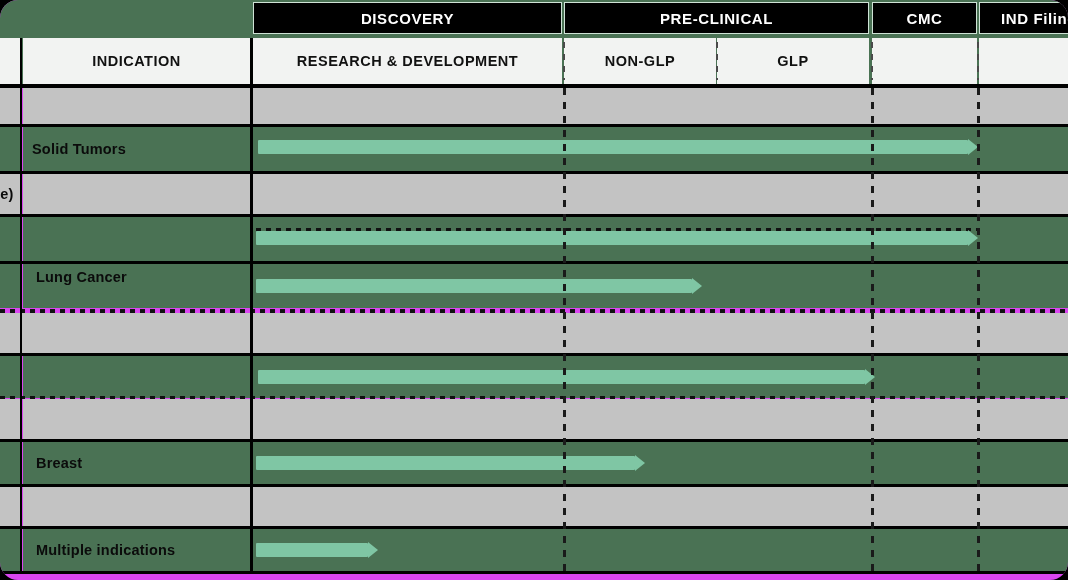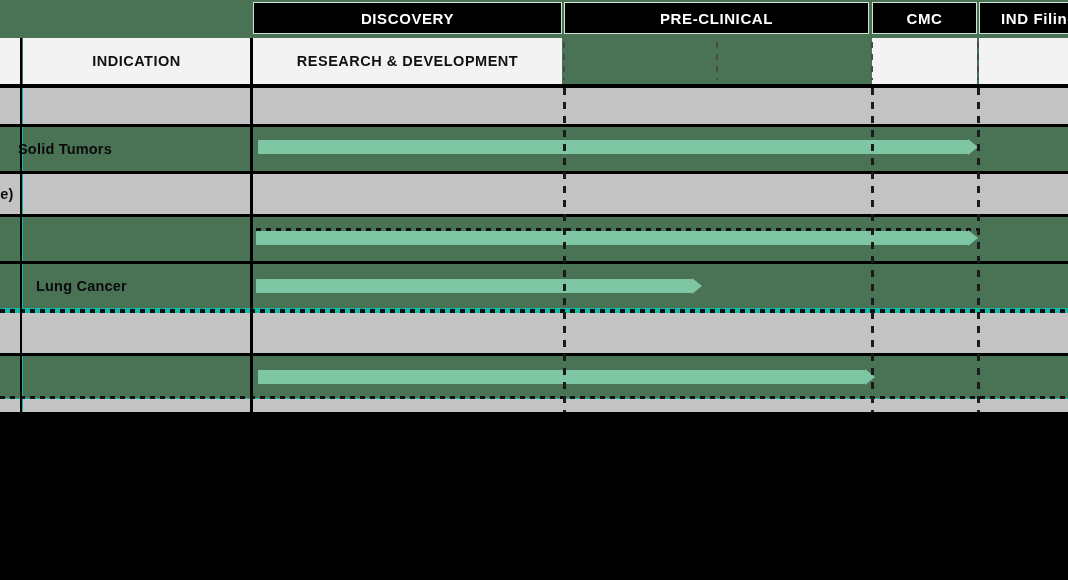--- a/index.html
+++ b/index.html
@@ -1,17 +1,17 @@
 <!DOCTYPE html>
 <html><head>
 <meta charset="utf-8">
 <style>
   html,body{margin:0;padding:0;background:#000;}
   body{font-family:"Liberation Sans", sans-serif;}
-  #stage{position:relative;width:1068px;height:412px;overflow:hidden;background:#14b8a6;}
+  #stage{position:relative;width:1068px;height:580px;overflow:hidden;background:#d946ef;border-radius:18px;}
 
   
   .phase-band{position:absolute;left:0;top:0;width:1068px;height:36px;background:#4a7254;}
   .phase-box{position:absolute;top:2px;height:32px;background:#000;color:#fff;
     display:flex;align-items:center;justify-content:center;
     font-size:15px;font-weight:700;letter-spacing:.6px;
     border:1px solid #cfe3d6;box-sizing:border-box;}
 
   
   .subhead-band{position:absolute;left:0;top:36px;width:1068px;height:50px;background:#4a7254;}
@@ -58,20 +58,22 @@
   <div class="phase-band"></div>
   <div class="phase-box" style="left:253px;width:309px;">DISCOVERY</div>
   <div class="phase-box" style="left:564px;width:305px;">PRE-CLINICAL</div>
   <div class="phase-box" style="left:872px;width:105px;">CMC</div>
   <div class="phase-box" style="left:979px;width:120px;">IND Filing</div>
 
   <div class="subhead-band"></div>
   <div class="subhead-cell" style="left:0px;width:20px;"></div>
   <div class="subhead-cell" style="left:253px;width:309px;">RESEARCH &amp; DEVELOPMENT</div>
   <div class="subhead-cell" style="left:23px;width:227px;">INDICATION</div>
+  <div class="subhead-cell" style="left:564px;width:152px;">NON-GLP</div>
+  <div class="subhead-cell" style="left:717px;width:152px;">GLP</div>
   <div class="subhead-cell" style="left:872px;width:105px;"></div>
   <div class="subhead-cell" style="left:979px;width:120px;"></div>
 
   <div class="vdash-head" style="left:563px;top:42px;height:38px;"></div>
   <div class="vdash-head" style="left:716px;top:42px;height:38px;"></div>
   <div class="vdash-head" style="left:871px;top:42px;height:38px;"></div>
   <div class="vdash-head" style="left:977px;top:42px;height:38px;"></div>
   <div class="vline" style="left:20px;top:38px;height:46px;width:2px;"></div>
   <div class="vline" style="left:250px;top:38px;height:46px;width:3px;"></div>
 
@@ -79,21 +81,21 @@
     <div class="seg seg-grey" style="left:0;width:20px;"></div>
     <div class="seg seg-grey" style="left:23px;width:227px;"></div>
     <div class="seg seg-grey" style="left:253px;width:815px;"></div>
   </div>
 
   <div class="row" style="top:127px;height:44px;">
     <div class="seg seg-green" style="left:0;width:20px;"></div>
     <div class="seg seg-green" style="left:23px;width:227px;"></div>
     <div class="seg seg-green" style="left:253px;width:815px;"></div>
   </div>
-  <div class="row-label" style="left:5px;top:127px;width:227px;height:44px;">Solid Tumors</div>
+  <div class="row-label" style="left:19px;top:127px;width:227px;height:44px;">Solid Tumors</div>
   <div class="arrow" style="left:258px;top:140px;width:720px;">
     <div class="shaft" style="width:710px;"></div>
     <div class="head" style="left:710px;"></div>
   </div>
 
   <div class="row" style="top:174px;height:40px;">
     <div class="seg seg-grey" style="left:0;width:20px;"></div>
     <div class="seg seg-grey" style="left:23px;width:227px;"></div>
     <div class="seg seg-grey" style="left:253px;width:815px;"></div>
   </div>
@@ -108,21 +110,21 @@
   <div class="arrow" style="left:256px;top:231px;width:722px;">
     <div class="shaft" style="width:712px;"></div>
     <div class="head" style="left:712px;"></div>
   </div>
 
   <div class="row" style="top:264px;height:44px;">
     <div class="seg seg-green" style="left:0;width:20px;"></div>
     <div class="seg seg-green" style="left:23px;width:227px;"></div>
     <div class="seg seg-green" style="left:253px;width:815px;"></div>
   </div>
-  <div class="row-label" style="left:23px;top:264px;width:227px;height:44px;">Lung Cancer</div>
+  <div class="row-label" style="left:23px;top:255px;width:227px;height:44px;">Lung Cancer</div>
   <div class="arrow" style="left:256px;top:279px;width:446px;">
     <div class="shaft" style="width:436px;"></div>
     <div class="head" style="left:436px;"></div>
   </div>
 
   <div class="row" style="top:313px;height:41px;">
     <div class="seg seg-grey" style="left:0;width:1068px;"></div>
   </div>
 
   <div class="row" style="top:356px;height:42px;">
@@ -139,36 +141,38 @@
     <div class="seg seg-grey" style="left:0;width:20px;"></div>
     <div class="seg seg-grey" style="left:23px;width:227px;"></div>
     <div class="seg seg-grey" style="left:253px;width:815px;"></div>
   </div>
 
   <div class="row" style="top:442px;height:42px;">
     <div class="seg seg-green" style="left:0;width:20px;"></div>
     <div class="seg seg-green" style="left:23px;width:227px;"></div>
     <div class="seg seg-green" style="left:253px;width:815px;"></div>
   </div>
+  <div class="row-label" style="left:23px;top:442px;width:227px;height:42px;">Breast</div>
   <div class="arrow" style="left:256px;top:456px;width:389px;">
     <div class="shaft" style="width:379px;"></div>
     <div class="head" style="left:379px;"></div>
   </div>
 
   <div class="row" style="top:486px;height:41px;">
     <div class="seg seg-grey" style="left:0;width:20px;"></div>
     <div class="seg seg-grey" style="left:23px;width:227px;"></div>
     <div class="seg seg-grey" style="left:253px;width:815px;"></div>
   </div>
 
   <div class="row" style="top:529px;height:42px;">
     <div class="seg seg-green" style="left:0;width:20px;"></div>
     <div class="seg seg-green" style="left:23px;width:227px;"></div>
     <div class="seg seg-green" style="left:253px;width:815px;"></div>
   </div>
+  <div class="row-label" style="left:23px;top:529px;width:227px;height:42px;">Multiple indications</div>
   <div class="arrow" style="left:256px;top:543px;width:122px;">
     <div class="shaft" style="width:112px;"></div>
     <div class="head" style="left:112px;"></div>
   </div>
 
   <div class="hline" style="top:84px;height:4px;"></div>
   <div class="hline" style="top:124px;height:3px;"></div>
   <div class="hline" style="top:171px;height:3px;"></div>
   <div class="hline" style="top:214px;height:3px;"></div>
   <div class="hline" style="top:261px;height:3px;"></div>

